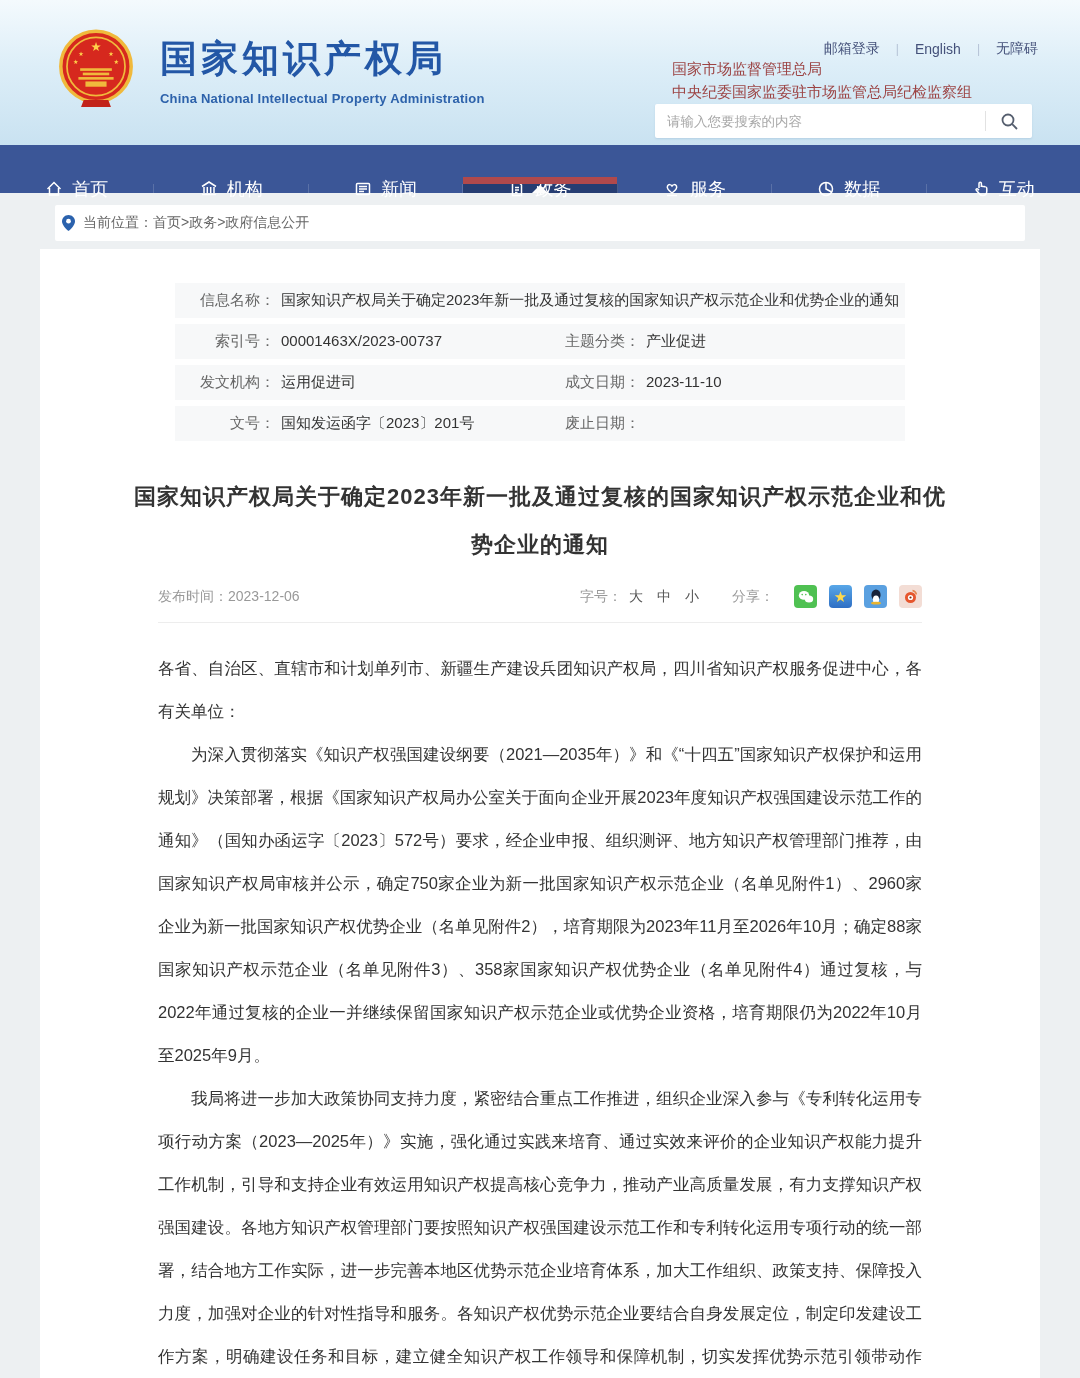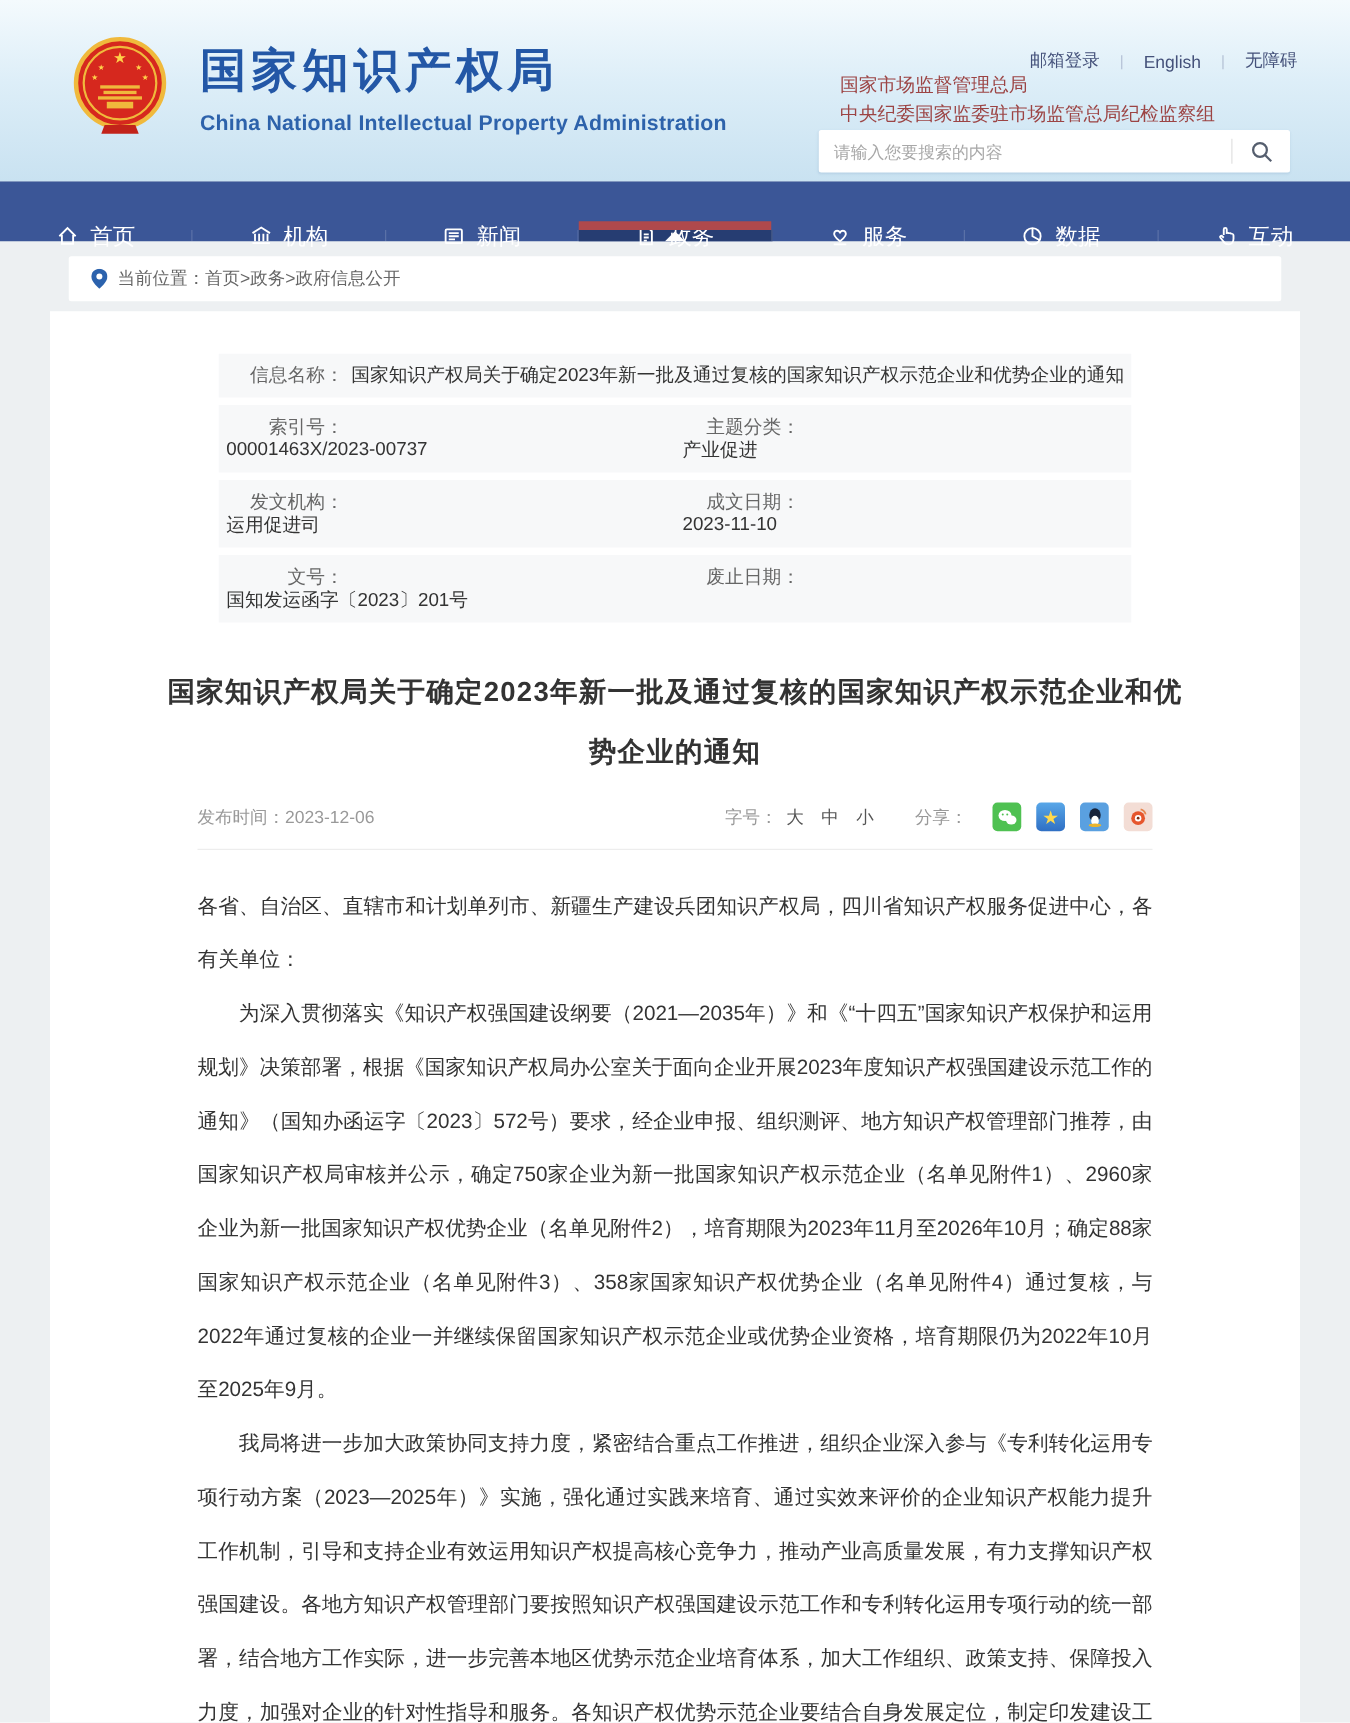--- a/index.html
+++ b/index.html
@@ -12,21 +12,21 @@
   }
   
   .header {
     position:relative; height:145px;
     background:linear-gradient(180deg,#f4fafd 0%,#ddeef8 45%,#c9e2f1 100%);
   }
   .logo-wrap { position:absolute; left:52px; top:26px; display:flex; align-items:center; }
   .logo-emblem { width:88px; height:88px; flex:0 0 auto; }
   .logo-text { margin-left:20px; }
   .logo-zh { font-size:37px; font-weight:bold; color:#2357a6; letter-spacing:4px; }
-  .logo-en { font-size:17px; font-weight:bold; color:#2d62ab; margin-top:7px; letter-spacing:0.2px; }
+  .logo-en { font-size:13px; font-weight:bold; color:#2d62ab; margin-top:7px; letter-spacing:0.2px; }
   .top-links { position:absolute; top:40px; right:42px; font-size:14px; color:#44517a; display:flex; align-items:center; }
   .top-links a { color:#44517a; text-decoration:none; cursor:pointer; }
   .top-sep { color:#b5c2d6; margin:0 16px; font-size:12px; }
   .gov-lines { position:absolute; left:672px; top:57px; font-size:15px; color:#9c4444; line-height:23px; }
   .search-box {
     position:absolute; left:655px; top:104px; width:377px; height:34px;
     background:#fff; border-radius:2px; display:flex; align-items:center;
     box-shadow:0 1px 2px rgba(90,130,170,.18);
   }
   .search-box input {
@@ -51,31 +51,31 @@
     content:""; position:absolute; top:-7px; left:0; right:0; height:7px; background:#b0494c;
   }
   .nav-item.active::after {
     content:""; position:absolute; bottom:0; left:50%; margin-left:-8px;
     border-left:8px solid transparent; border-right:8px solid transparent; border-bottom:8px solid #fdfdfd;
   }
   .nav-ico { display:flex; align-items:center; }
   
   .breadcrumb {
     margin:12px 55px 0; height:36px; background:#fff; border-radius:2px;
-    display:flex; align-items:center; padding-left:18px; font-size:14px; color:#666;
+    display:flex; align-items:center; padding-left:7px; font-size:14px; color:#666;
   }
   .breadcrumb .pin { margin-right:8px; display:flex; align-items:center; }
   .breadcrumb a { color:#666; text-decoration:none; cursor:pointer; }
   
   .card { margin:8px 40px 0; background:#fff; height:1129px; padding-top:34px; }
   .info-panel { width:730px; margin:0 auto; }
   .info-row { display:flex; background:#f7f8f9; padding:8px 0; margin-bottom:6px; font-size:15px; }
   .info-label { width:100px; text-align:right; color:#666; flex:0 0 auto; }
   .info-value { color:#333; padding-left:6px; flex:1; }
-  .info-col { width:50%; display:flex;flex-direction:column; }
+  .info-col { width:50%; display:flex; }
   .doc-title {
     width:830px; margin:32px auto 0; text-align:center;
     font-size:22px; font-weight:bold; color:#333; line-height:48px; letter-spacing:1px;
   }
   .meta-row {
     width:764px; margin:16px auto 0; display:flex; justify-content:space-between;
     align-items:center; font-size:14px; color:#999; padding-bottom:14px; border-bottom:1px solid #ededed;
   }
   .meta-right { display:flex; align-items:center; }
   .fs-opt { color:#555; margin:0 7px; cursor:pointer; }

